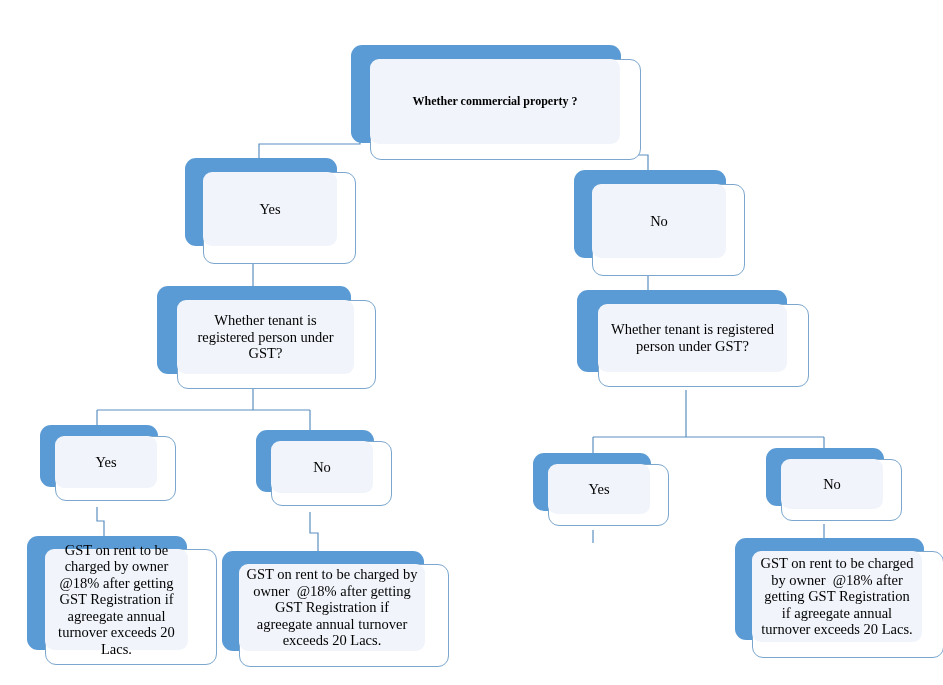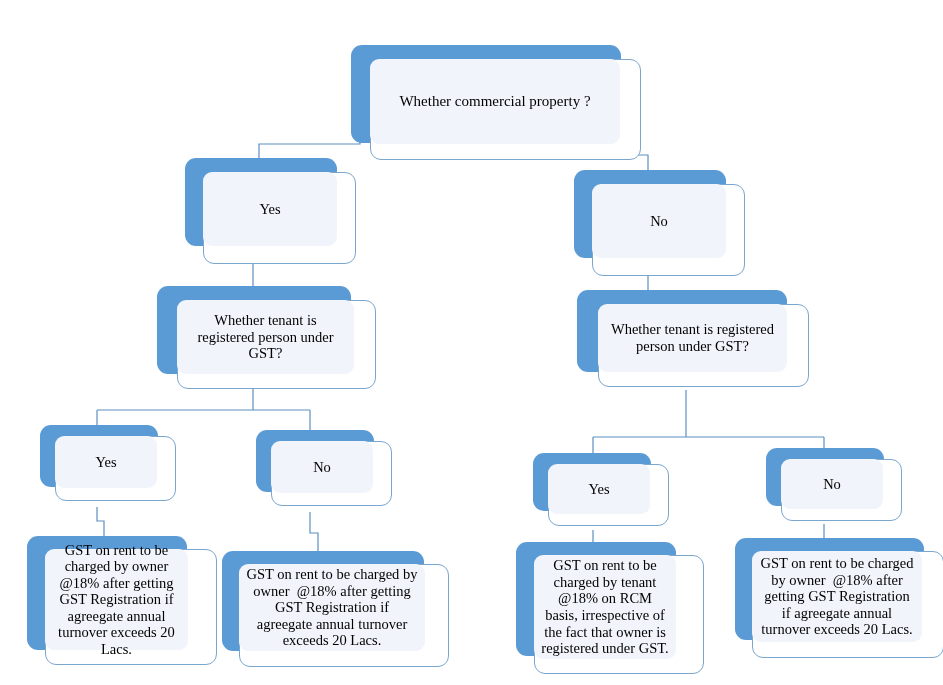--- a/index.html
+++ b/index.html
@@ -72,21 +72,21 @@
   .node .label {
     display: block;
     width: 100%;
     text-align: center;
     line-height: 1.14;
     color: #000000;
     white-space: pre-wrap;
   }
 
   
-  .t-root  .label { font-size: 15px; }
+  .t-root  .label { font-size: 12px; font-weight: bold; }
   .t-mid   .label { font-size: 14.5px; }
   .t-small .label { font-size: 14.5px; }
   .t-leaf  .label { font-size: 14.5px; }
   .t-leaf-narrow .label { font-size: 14.5px; }
 </style>
 </head>
 <body>
 
 <div id="canvas">
 
@@ -197,27 +197,20 @@
   </div>
 
   <div class="node t-leaf" style="left:222px; top:551px; width:230px; height:128px;">
     <div class="slab" style="width:202px; height:100px;"></div>
     <div class="card" style="left:17px; top:13px; width:208px; height:101px;"></div>
     <div class="panel" style="left:17px; top:13px; width:186px; height:87px;">
       <span class="label">GST on rent to be charged by owner  @18% after getting GST Registration if agreegate annual turnover exceeds 20 Lacs.</span>
     </div>
   </div>
 
-  <div class="node t-leaf-narrow" style="left:516px; top:542px; width:190px; height:140px;">
-    <div class="slab" style="width:160px; height:114px;"></div>
-    <div class="card" style="left:18px; top:13px; width:168px; height:117px;"></div>
-    <div class="panel" style="left:18px; top:13px; width:142px; height:104px;">
-      <span class="label">GST on rent to be charged by tenant @18% on RCM basis, irrespective of the fact that owner is registered under GST.</span>
-    </div>
-  </div>
 
   <div class="node t-leaf" style="left:735px; top:538px; width:215px; height:130px;">
     <div class="slab" style="width:189px; height:102px;"></div>
     <div class="card" style="left:17px; top:13px; width:190px; height:105px;"></div>
     <div class="panel" style="left:17px; top:13px; width:170px; height:91px;">
       <span class="label">GST on rent to be charged by owner  @18% after getting GST Registration if agreegate annual turnover exceeds 20 Lacs.</span>
     </div>
   </div>
 
 </div>

